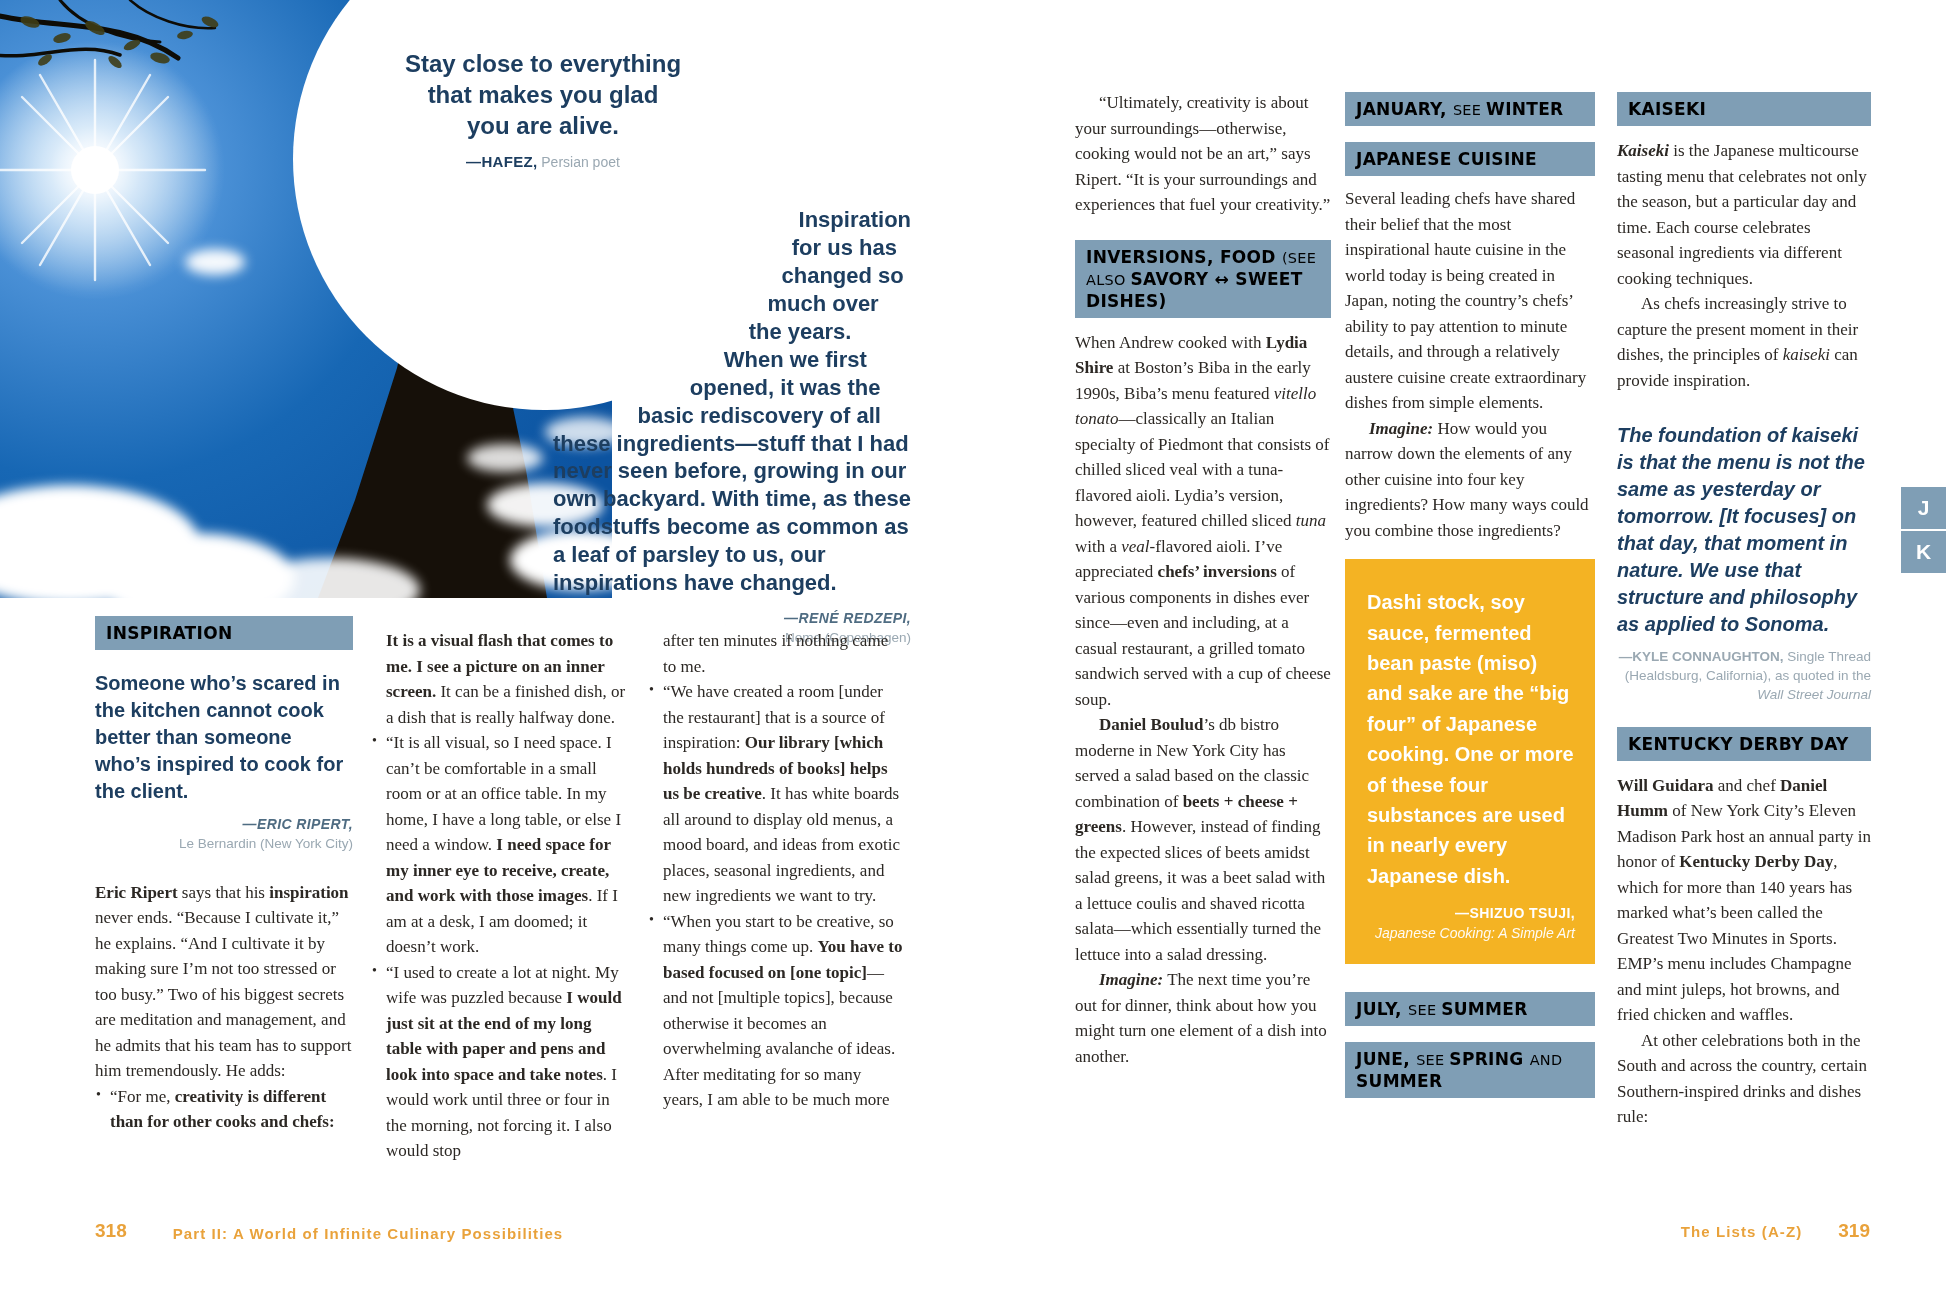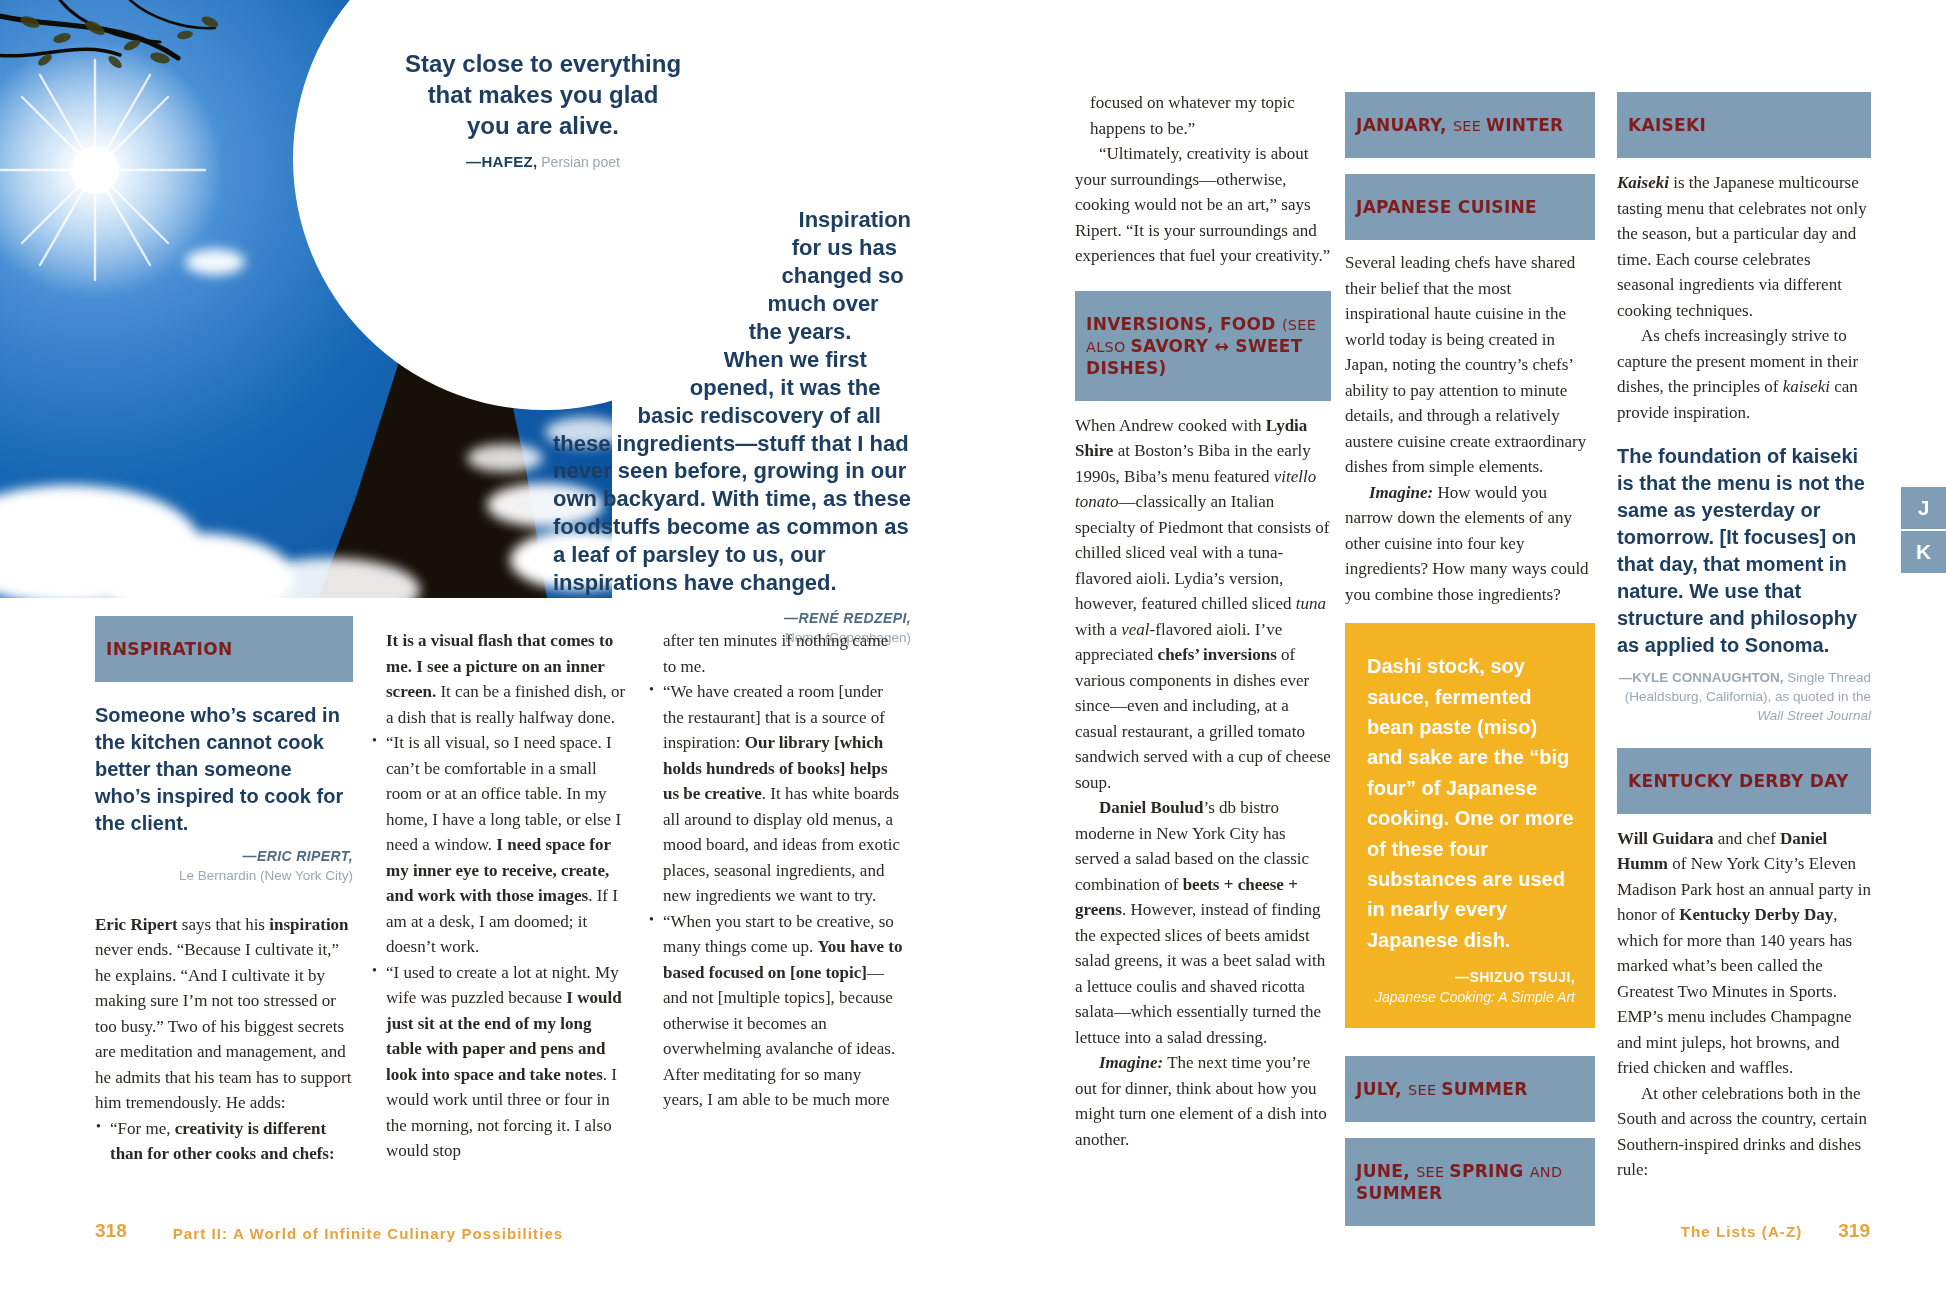--- a/index.html
+++ b/index.html
@@ -25,21 +25,21 @@
   .redzepi{position:absolute;left:553px;top:84px;width:358px;color:var(--navy);
            font-weight:bold;font-size:22px;line-height:1.27;}
   .redzepi .shape{float:left;width:252px;height:336px;
                   shape-outside:circle(262px at -12px 74px);}
   .quote-attr{clear:both;text-align:right;margin-top:12px;font-weight:normal;
               font-size:13.5px;line-height:1.4;color:var(--attr-light);}
   .quote-attr .name{font-weight:bold;font-size:14px;color:var(--attr-name);letter-spacing:.4px;font-style:italic;}
 
   
   .col{position:absolute;}
-  .banner{background:var(--banner);color:#7f1d1d;padding:22px 11px;box-sizing:border-box;width:100%;
+  .banner{background:var(--banner);color:#000000;padding:6px 11px;box-sizing:border-box;width:100%;
           font-family:"DejaVu Sans","Liberation Sans",sans-serif;
           font-weight:bold;font-size:17px;line-height:1.3;letter-spacing:.3px;}
   .banner span{font-weight:400;font-size:.85em;}
   .banner span.b{font-weight:700;font-size:1em;}
 
   .navy-quote{font-weight:bold;font-size:20px;line-height:1.35;color:var(--navy);}
 
   .body{font-family:"Liberation Serif",serif;font-size:17px;line-height:1.5;color:var(--body-text);}
   .body p{margin:0;}
   .body p.indent{text-indent:24px;}
@@ -60,21 +60,21 @@
              justify-content:center;}
 
   
   .footer-left{position:absolute;left:95px;top:1220px;display:flex;align-items:flex-end;}
   .footer-right{position:absolute;right:76px;top:1220px;display:flex;align-items:baseline;gap:36px;}
   .folio{font-weight:bold;font-size:19px;color:var(--footer-orange);}
   .footer-title{font-weight:bold;font-size:15px;letter-spacing:1.1px;color:var(--footer-orange);}
   .footer-left .footer-title{margin-left:46px;}
 
   .mt10{margin-top:10px;} .mt12{margin-top:12px;} .mt16{margin-top:16px;}
-  .mt18{margin-top:18px;} .mt20{margin-top:20px;} .mt22{margin-top:22px;}
+  .mt18{margin-top:29px;font-style:italic;} .mt20{margin-top:20px;} .mt22{margin-top:22px;}
   .mt26{margin-top:26px;} .mt28{margin-top:28px;}
 </style>
 </head>
 <body>
 
 <div class="spread">
 
   <div class="photo">
     <svg width="612" height="598" viewBox="0 0 612 598">
       <defs>
@@ -184,21 +184,20 @@
   <div class="col" style="left:648px;top:628px;width:257px;">
     <div class="body">
         <p class="cont"><span>after ten minutes if nothing came to me.</span></p>
         <p class="bullet"><span>“We have created a room [under the restaurant] that is a source of inspiration: </span><span class="b">Our library [which holds hundreds of books] helps us be creative</span><span>. It has white boards all around to display old menus, a mood board, and ideas from exotic places, seasonal ingredients, and new ingredients we want to try.</span></p>
         <p class="bullet"><span>“When you start to be creative, so many things come up. </span><span class="b">You have to based focused on [one topic]</span><span>—and not [multiple topics], because otherwise it becomes an overwhelming avalanche of ideas. After meditating for so many years, I am able to be much more</span></p>
       </div>
   </div>
 
   <div class="col" style="left:1075px;top:90px;width:256px;">
     <div class="body">
-        <p class="cont"><span>focused on whatever my topic happens to be.”</span></p>
         <p class="indent"><span>“Ultimately, creativity is about your surroundings—otherwise, cooking would not be an art,” says Ripert. “It is your surroundings and experiences that fuel your creativity.”</span></p>
       </div>
     <div class="banner mt22"><span class="b">INVERSIONS, FOOD </span><span>(SEE ALSO </span><span class="b">SAVORY </span><span class="b">↔ </span><span class="b">SWEET DISHES)</span></div>
     <div class="body mt12">
         <p><span>When Andrew cooked with </span><span class="b">Lydia Shire</span><span> at Boston’s Biba in the early 1990s, Biba’s menu featured </span><span class="i">vitello tonato</span><span>—classically an Italian specialty of Piedmont that consists of chilled sliced veal with a tuna-flavored aioli. Lydia’s version, however, featured chilled sliced </span><span class="i">tuna</span><span> with a </span><span class="i">veal</span><span>-flavored aioli. I’ve appreciated </span><span class="b">chefs’ inversions</span><span> of various components in dishes ever since—even and including, at a casual restaurant, a grilled tomato sandwich served with a cup of cheese soup.</span></p>
         <p class="indent"><span class="b">Daniel Boulud</span><span>’s db bistro moderne in New York City has served a salad based on the classic combination of </span><span class="b">beets + cheese + greens</span><span>. However, instead of finding the expected slices of beets amidst salad greens, it was a beet salad with a lettuce coulis and shaved ricotta salata—which essentially turned the lettuce into a salad dressing.</span></p>
         <p class="indent"><span class="b i">Imagine:</span><span> The next time you’re out for dinner, think about how you might turn one element of a dish into another.</span></p>
       </div>
   </div>
 

